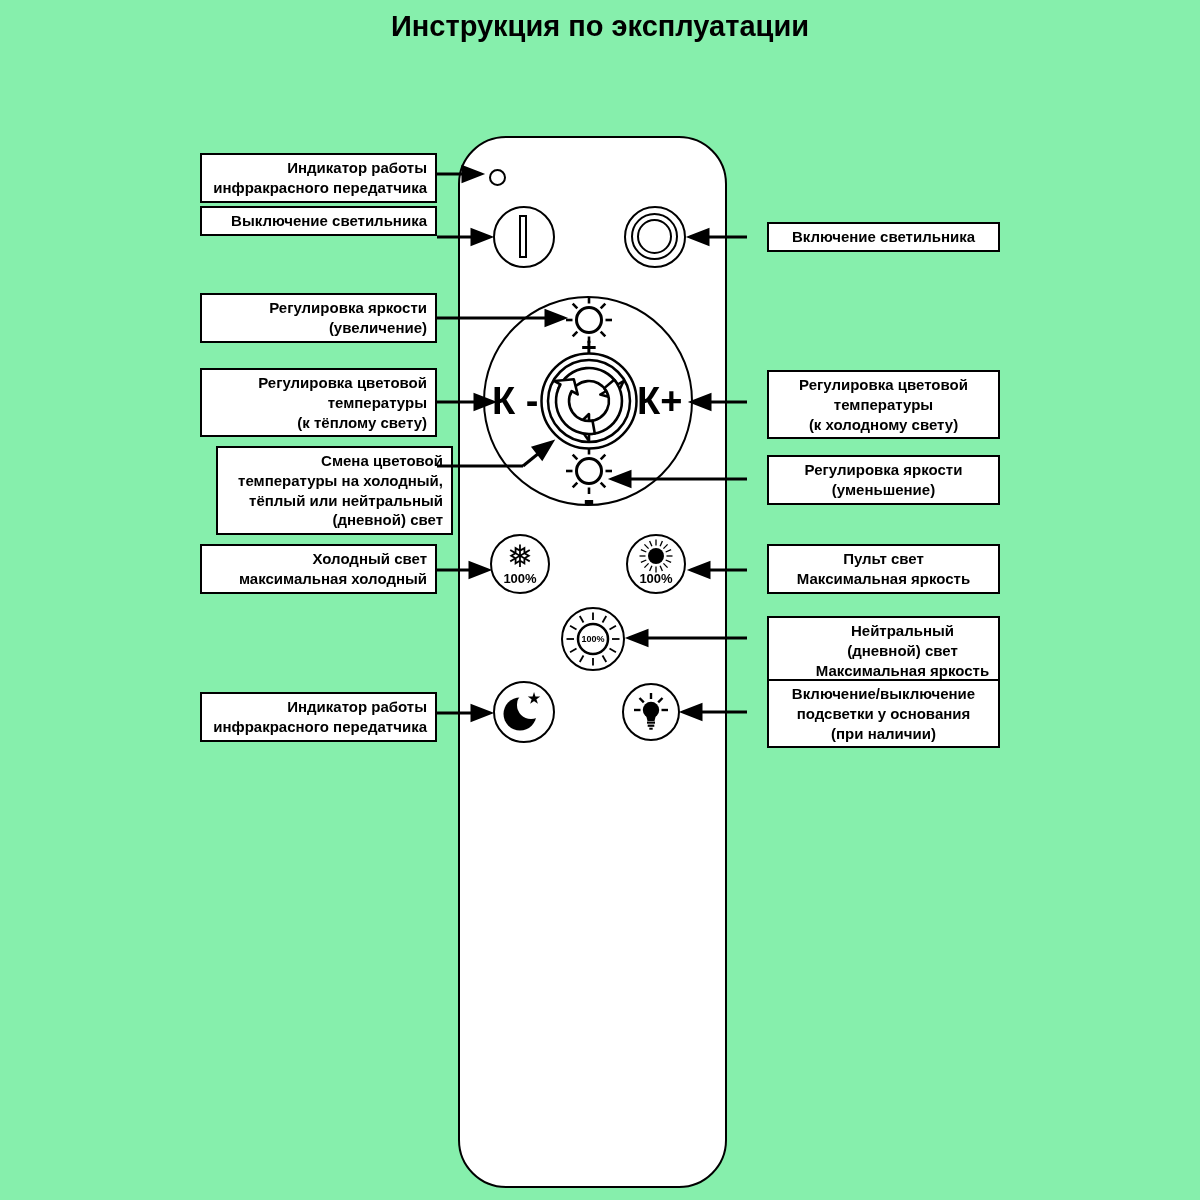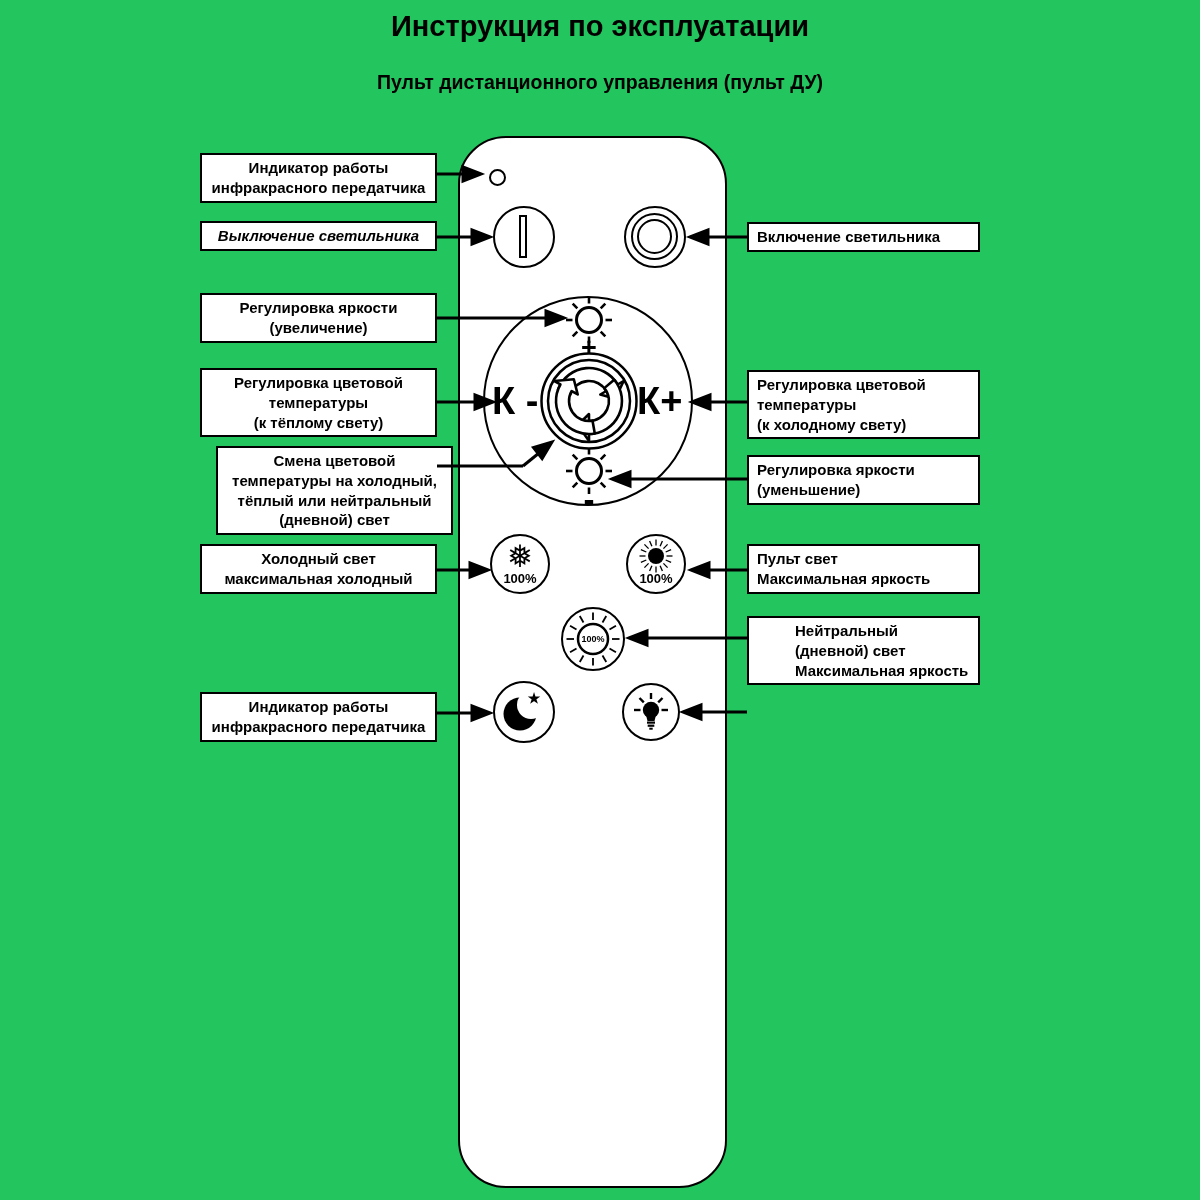--- a/index.html
+++ b/index.html
@@ -1,44 +1,43 @@
 <!DOCTYPE html>
 <html><head>
 <meta charset="utf-8">
 <style>
   html,body{margin:0;padding:0;background:#ffffff;}
-  .canvas{position:relative;width:1200px;height:1200px;background:#22c55e;
+  .canvas{position:relative;width:1200px;height:1200px;background:#86efac;
           font-family:"Liberation Sans", sans-serif;color:#000;overflow:hidden;}
   .title{position:absolute;left:0;top:10px;width:1200px;text-align:center;
          font-size:29px;font-weight:bold;}
   .subtitle{position:absolute;left:0;top:71px;width:1200px;text-align:center;
          font-size:19.5px;font-weight:bold;}
   .remote{position:absolute;left:458px;top:136px;width:269px;height:1052px;
           border:2.5px solid #000;border-radius:48px;background:#fff;box-sizing:border-box;}
   .box{position:absolute;border:2.5px solid #000;background:#fff;box-sizing:border-box;
        font-size:15px;font-weight:bold;line-height:1.32;padding:3px 8px;white-space:pre-line;}
-  .box.left{width:237px;text-align:center;}
-  .box.right{width:233px;text-align:left;}
+  .box.left{width:237px;text-align:right;}
+  .box.right{width:233px;text-align:center;margin-left:20px;}
   .circle{position:absolute;border:2.5px solid #000;border-radius:50%;background:#fff;box-sizing:border-box;}
   .btn-col{display:flex;flex-direction:column;align-items:center;justify-content:center;height:100%;}
   .pct{font-size:13px;font-weight:bold;line-height:1;}
   .lines{position:absolute;left:0;top:0;pointer-events:none;}
   .klabel{position:absolute;font-size:38px;font-weight:bold;line-height:1;}
   .pm{position:absolute;width:40px;text-align:center;font-weight:bold;line-height:1;}
   .flake{font-size:31px;line-height:1;margin-top:-2px;}
   .neutral-pct{position:absolute;left:0;top:0;width:100%;height:100%;display:flex;
                align-items:center;justify-content:center;font-size:9px;font-weight:bold;}
 </style>
 </head>
 <body>
 
 <div class="canvas">
 
   <div class="title">Инструкция по эксплуатации</div>
-  <div class="subtitle">Пульт дистанционного управления (пульт ДУ)</div>
 
   <div class="remote"></div>
 
   <div class="circle" style="left:489px;top:169px;width:17px;height:17px;"></div>
 
   <div class="circle" style="left:493px;top:206px;width:62px;height:62px;">
     <div style="position:absolute;left:24px;top:7px;width:8px;height:43px;border:2.5px solid #000;box-sizing:border-box;background:#fff;"></div>
   </div>
 
   <div class="circle" style="left:624px;top:206px;width:62px;height:62px;">
@@ -165,21 +164,21 @@
       <circle cx="29" cy="27" r="8.2" fill="#000"></circle>
       <polygon points="24,32 34,32 32.5,38 25.5,38" fill="#000"></polygon>
       <rect x="25" y="38.5" width="8" height="2.2" fill="#000"></rect>
       <rect x="25.7" y="41.6" width="6.6" height="2.2" fill="#000"></rect>
       <rect x="27.3" y="44.7" width="3.4" height="2" fill="#000"></rect>
     </svg>
   </div>
 
   <div class="box left" style="left:200px;top:153px;">Индикатор работы
 инфракрасного передатчика</div>
-  <div class="box left" style="left:200px;top:221px;font-style:italic;">Выключение светильника</div>
+  <div class="box left" style="left:200px;top:206px;">Выключение светильника</div>
   <div class="box left" style="left:200px;top:293px;">Регулировка яркости
 (увеличение)</div>
   <div class="box left" style="left:200px;top:368px;">Регулировка цветовой
 температуры
 (к тёплому свету)</div>
   <div class="box left" style="left:216px;top:446px;">Смена цветовой
 температуры на холодный,
 тёплый или нейтральный
 (дневной) свет</div>
   <div class="box left" style="left:200px;top:544px;">Холодный свет
@@ -190,20 +189,23 @@
   <div class="box right" style="left:747px;top:222px;">Включение светильника</div>
   <div class="box right" style="left:747px;top:370px;">Регулировка цветовой
 температуры
 (к холодному свету)</div>
   <div class="box right" style="left:747px;top:455px;">Регулировка яркости
 (уменьшение)</div>
   <div class="box right" style="left:747px;top:544px;">Пульт свет
 Максимальная яркость</div>
   <div class="box right" style="left:747px;top:616px;padding-left:46px;">Нейтральный (дневной) свет
 Максимальная яркость</div>
+  <div class="box right" style="left:747px;top:679px;">Включение/выключение
+подсветки у основания
+(при наличии)</div>
 
   <svg class="lines" width="1200" height="1200" viewBox="0 0 1200 1200">
     <g stroke="#000" stroke-width="3" fill="#000">
       <g>
           <line x1="437" y1="174" x2="465" y2="174"></line>
           <polygon points="481,174 463,167 463,181"></polygon>
         </g>
       <g>
           <line x1="437" y1="237" x2="474" y2="237"></line>
           <polygon points="490,237 472,230 472,244"></polygon>

